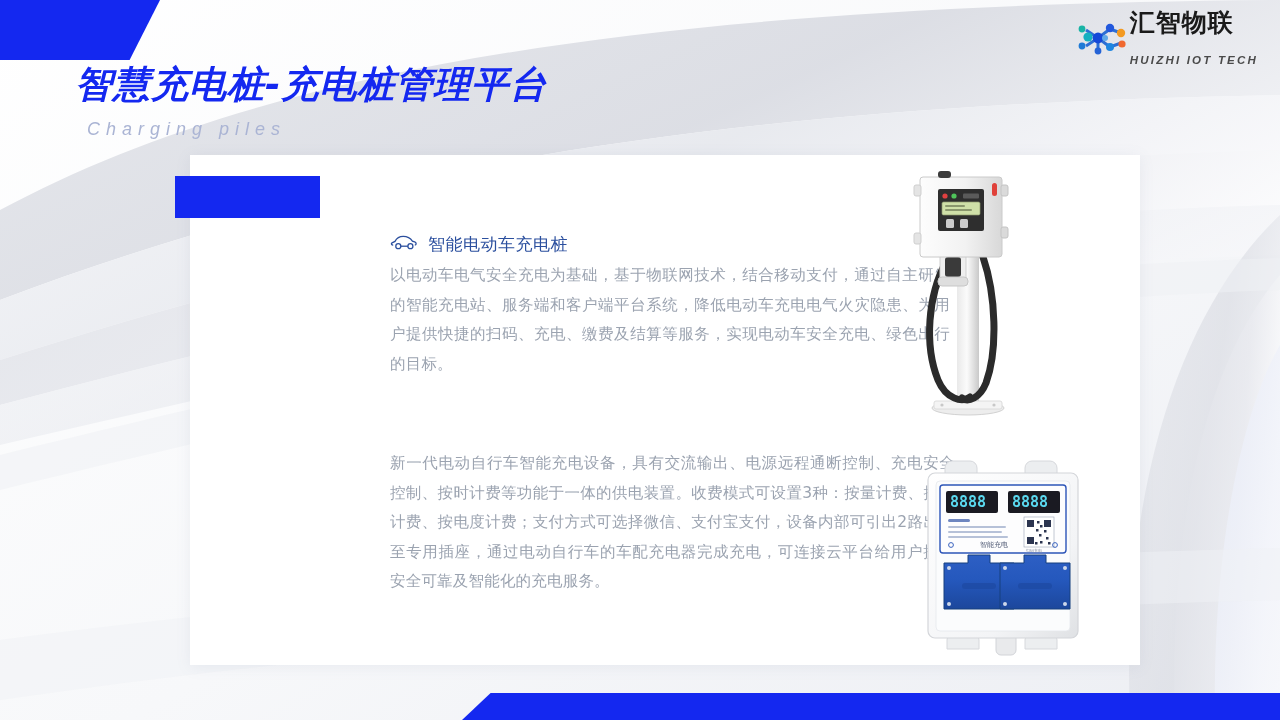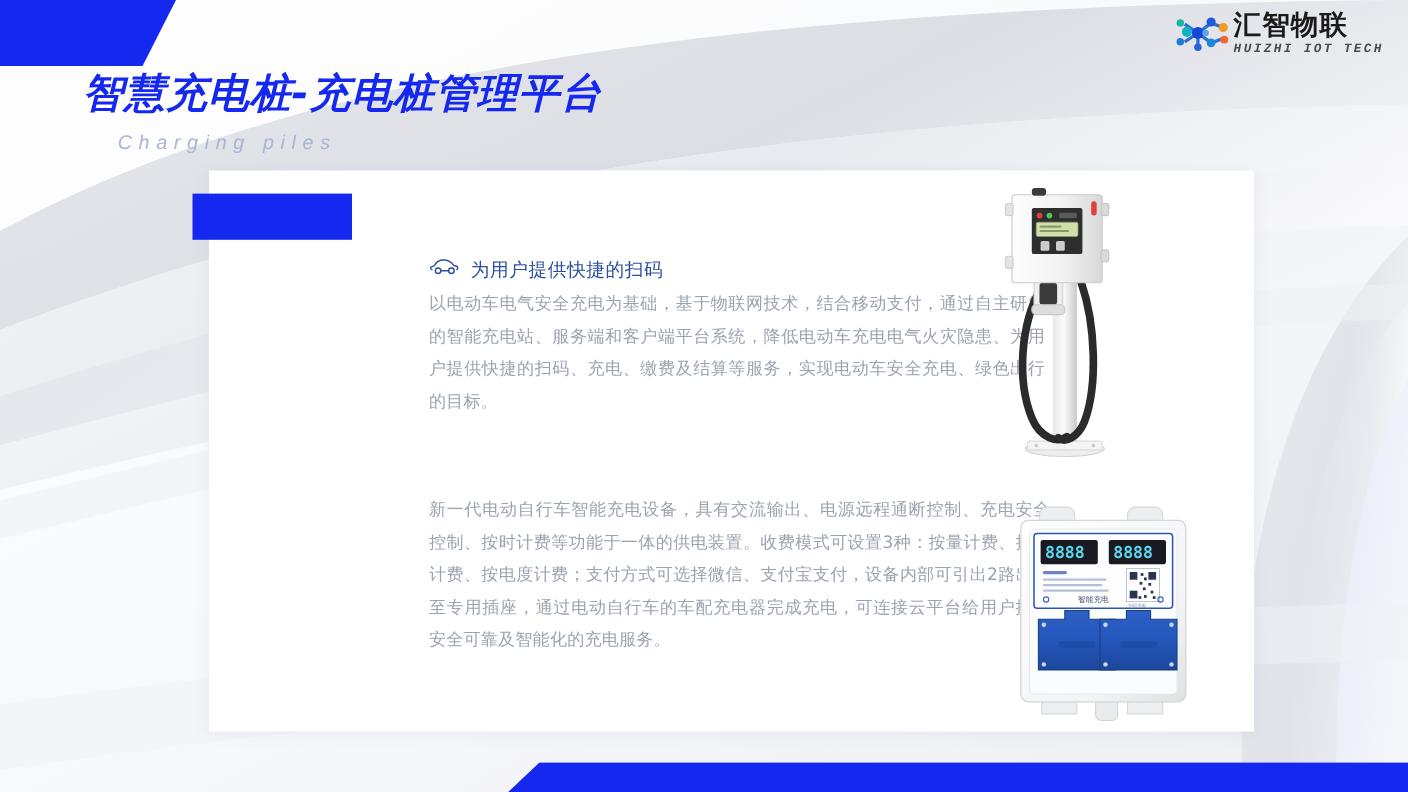--- a/index.html
+++ b/index.html
@@ -35,33 +35,33 @@
     display:flex; align-items:center; gap:0; z-index:5;
   }
   .logo-mark { width:54px; height:36px; flex:0 0 auto; }
   .logo-text { display:flex; flex-direction:column; line-height:1; }
   .logo-cn {
     font-size:25px; font-weight:bold; color:#1a1a1a;
     letter-spacing:1px; font-family:"DejaVu Sans",sans-serif;
   }
   .logo-en {
     font-size:11.5px; font-weight:bold; color:#4a4a4a;
-    letter-spacing:2.2px; margin-top:4px; font-style:italic;
-    font-family:Liberation Mono, monospace;
+    letter-spacing:2.2px; margin-top:20px; font-style:italic;
+    font-family:Liberation Sans, sans-serif;
   }
 
   
   .title-block { position:absolute; left:75px; top:64px; z-index:4;font-style:italic; }
   .page-title {
     font-size:37px; font-weight:bold; color:#1428f0;
     letter-spacing:1px; line-height:1.15;
     font-family:"DejaVu Sans",sans-serif;
   }
   .page-subtitle {
-    margin-top:12px; margin-left:32px;
+    margin-top:12px; margin-left:12px;
     font-size:18px; color:#aab4d4; letter-spacing:6px;
     font-family:"Liberation Sans",sans-serif;
   }
 
   
   .card {
     position:absolute; left:190px; top:155px;
     width:950px; height:510px;
     background:#ffffff; z-index:2;
     box-shadow:0 2px 14px rgba(120,130,160,.10);
@@ -187,21 +187,21 @@
     <div class="section one">
       <div class="sec-head">
         <span class="sec-icon">
           <svg width="28" height="19" viewBox="0 0 28 19" fill="none" stroke="#2b4f9e" stroke-width="1.3">
             <path d="M3.2 12.2 C1.4 12.2 0.9 10.6 2 9.9 L5 8.4 C6.6 5.3 9.3 3.4 13.2 3.4 C17.2 3.4 20.4 5.1 22.4 8.2 L24.6 8.8 C26.4 9.3 26.8 11.9 24.8 12.2"></path>
             <circle cx="8.3" cy="13.2" r="2.5"></circle>
             <circle cx="20.4" cy="13.2" r="2.5"></circle>
             <path d="M10.9 13.2 L17.9 13.2"></path>
           </svg>
         </span>
-        <span class="sec-title">为用户提供快捷的扫码</span>
+        <span class="sec-title">智能电动车充电桩</span>
       </div>
       <div class="sec-body">以电动车电气安全充电为基础，基于物联网技术，结合移动支付，通过自主研发的智能充电站、服务端和客户端平台系统，降低电动车充电电气火灾隐患、为用户提供快捷的扫码、充电、缴费及结算等服务，实现电动车安全充电、绿色出行的目标。</div>
     </div>
 
     <div class="section two">
       <div class="sec-body">新一代电动自行车智能充电设备，具有交流输出、电源远程通断控制、充电安全控制、按时计费等功能于一体的供电装置。收费模式可设置3种：按量计费、按时计费、按电度计费；支付方式可选择微信、支付宝支付，设备内部可引出2路出线至专用插座，通过电动自行车的车配充电器完成充电，可连接云平台给用户提供安全可靠及智能化的充电服务。</div>
     </div>
 
   </div>
 </div>

